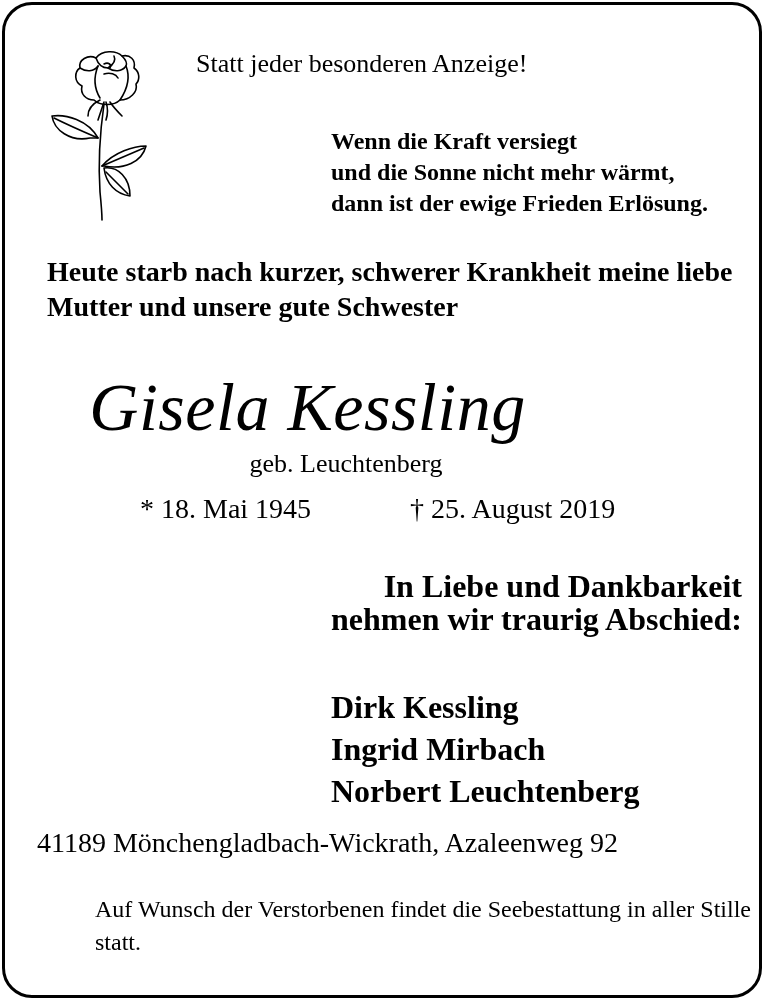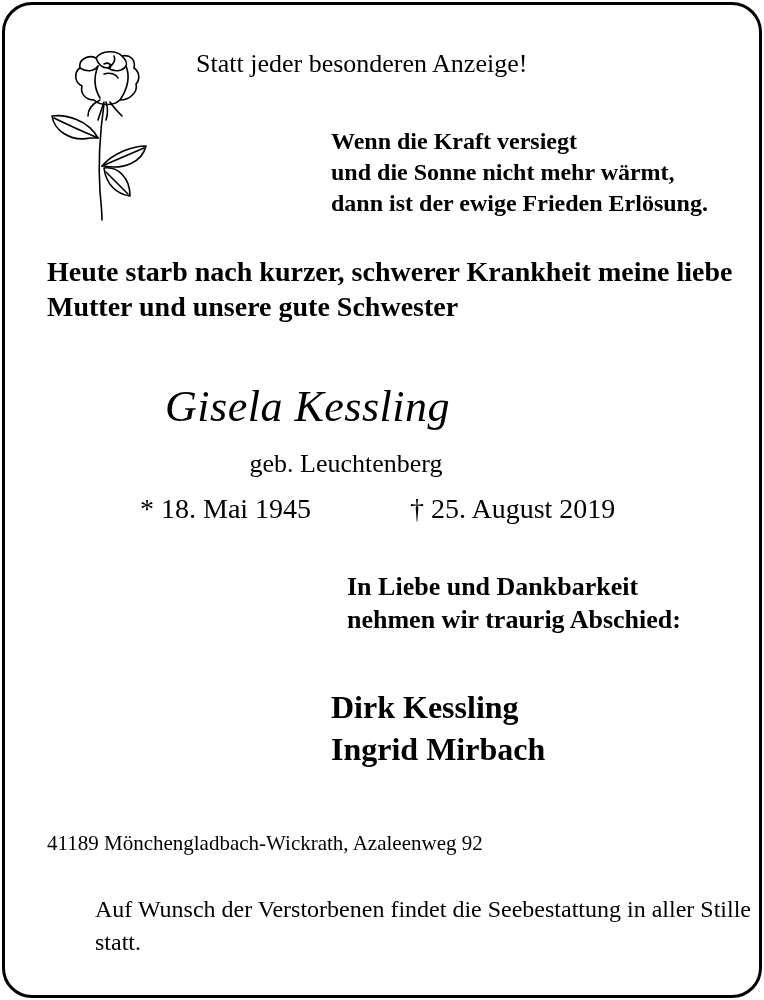--- a/index.html
+++ b/index.html
@@ -49,21 +49,21 @@
       left: 47px;
       top: 254px;
       font-size: 28px;
       line-height: 35px;
     }
     .deceased-name {
       left: 0;
       width: 615px;
       text-align: center;
       top: 368px;
-      font-size: 44px;
+      font-size: 68px;
       line-height: 78px;
       font-style: italic;
       letter-spacing: 0.5px;
     }
     .birth-name {
       left: 0;
       width: 692px;
       text-align: center;
       top: 448px;
       font-size: 26px;
@@ -77,36 +77,37 @@
       line-height: 34px;
     }
     .died {
       left: 410px;
       top: 492px;
       font-size: 28px;
       line-height: 34px;
       text-align: right;
     }
     .farewell {
-      left: 347px;
+      left: 331px;
       top: 570px;
-      font-size: 26px;
+      font-size: 32px;
       line-height: 33px;
+      text-align: right;
     }
     .mourners {
       left: 331px;
       top: 658px;
       font-size: 32px;
       line-height: 42px;
       margin-top: 28px;
     }
     .address {
-      left: 47px;
+      left: 37px;
       top: 827px;
-      font-size: 21px;
+      font-size: 28px;
       line-height: 32px;
     }
     .note {
       left: 47px;
       top: 893px;
       font-size: 24px;
       line-height: 33px;
       white-space: normal;
       width: 690px;
       margin-left: 48px;
@@ -168,17 +169,18 @@
 <div class="abs died"><span>†</span><span> 25. August 2019</span></div>
 
 <div class="abs farewell">
   <span class="line">In Liebe und Dankbarkeit</span>
   <span class="line">nehmen wir traurig Abschied:</span>
 </div>
 
 <div class="abs mourners">
   <span class="line">Dirk Kessling</span>
   <span class="line">Ingrid Mirbach</span>
+  <span class="line">Norbert Leuchtenberg</span>
 </div>
 
 <div class="abs address">41189 Mönchengladbach-Wickrath, Azaleenweg 92</div>
 
 <div class="abs note">Auf Wunsch der Verstorbenen findet die Seebestattung in aller Stille statt.</div>
 
 </body></html>

